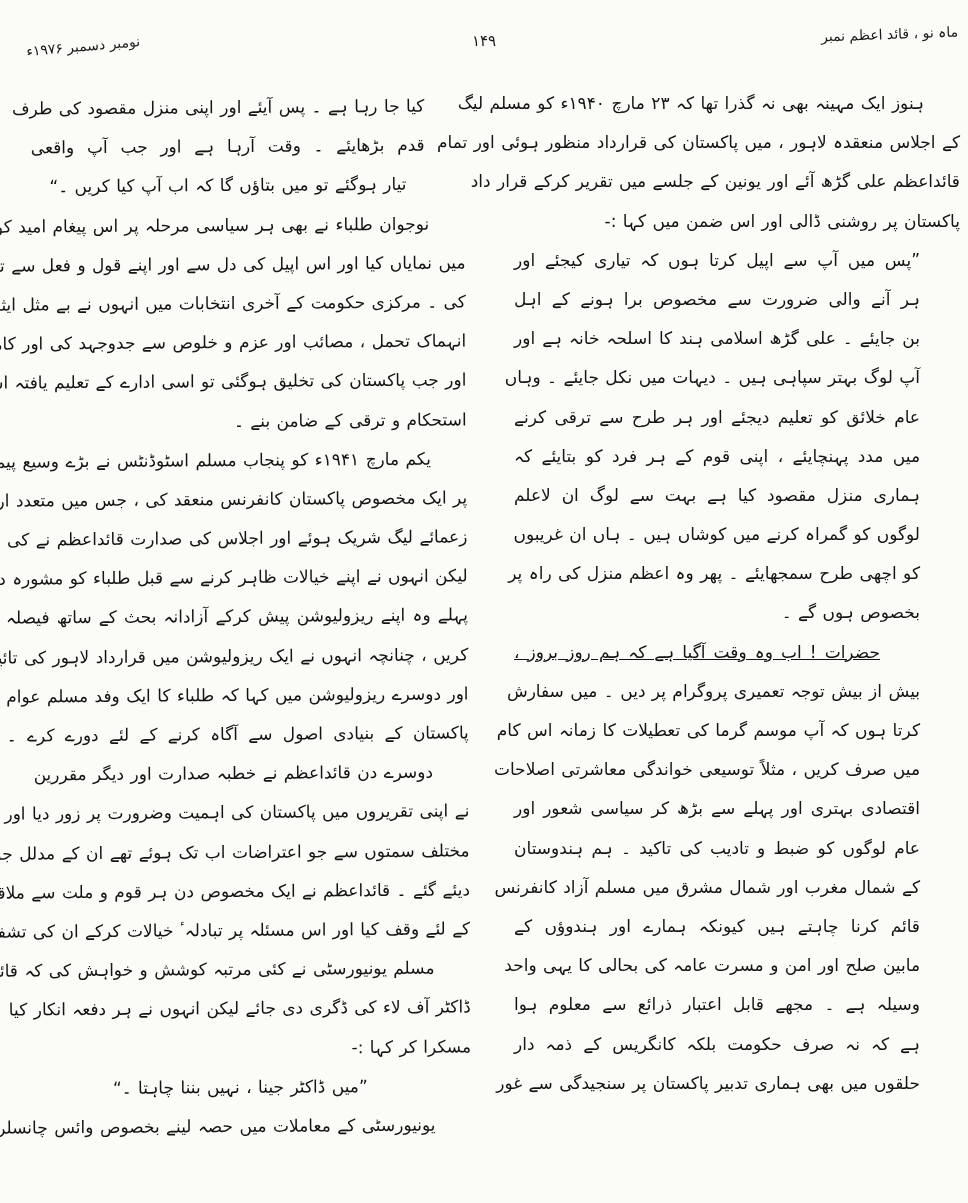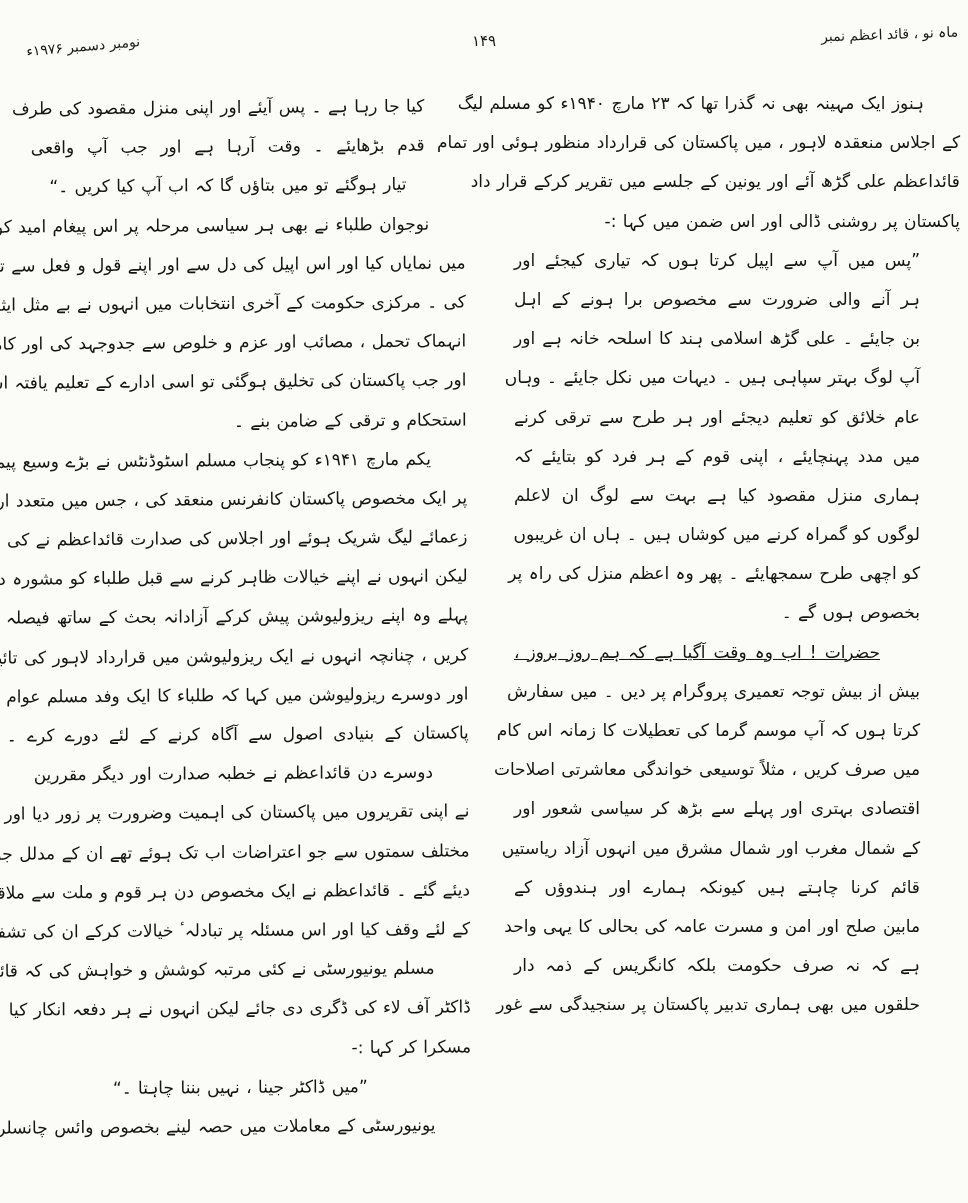--- a/index.html
+++ b/index.html
@@ -77,23 +77,25 @@
     <div class="line q">میں مدد پہنچایئے ، اپنی قوم کے ہر فرد کو بتایئے کہ</div>
     <div class="line q">ہماری منزل مقصود کیا ہے بہت سے لوگ ان لاعلم</div>
     <div class="line q">لوگوں کو گمراہ کرنے میں کوشاں ہیں ۔ ہاں ان غریبوں</div>
     <div class="line q">کو اچھی طرح سمجھایئے ۔ پھر وہ اعظم منزل کی راہ پر</div>
     <div class="line q short">بخصوص ہوں گے ۔</div>
     <div class="line qp1">حضرات ! اب وہ وقت آگیا ہے کہ ہم روز بروز ،</div>
     <div class="line q">بیش از بیش توجہ تعمیری پروگرام پر دیں ۔ میں سفارش</div>
     <div class="line q">کرتا ہوں کہ آپ موسم گرما کی تعطیلات کا زمانہ اس کام</div>
     <div class="line q">میں صرف کریں ، مثلاً توسیعی خواندگی معاشرتی اصلاحات</div>
     <div class="line q">اقتصادی بہتری اور پہلے سے بڑھ کر سیاسی شعور اور</div>
-    <div class="line q">کے شمال مغرب اور شمال مشرق میں انہوں آزاد ریاستیں</div>
+    <div class="line q">عام لوگوں کو ضبط و تادیب کی تاکید ۔ ہم ہندوستان</div>
+    <div class="line q">کے شمال مغرب اور شمال مشرق میں مسلم آزاد کانفرنس</div>
     <div class="line q">قائم کرنا چاہتے ہیں کیونکہ ہمارے اور ہندوؤں کے</div>
     <div class="line q">مابین صلح اور امن و مسرت عامہ کی بحالی کا یہی واحد</div>
+    <div class="line q">وسیلہ ہے ۔ مجھے قابل اعتبار ذرائع سے معلوم ہوا</div>
     <div class="line q">ہے کہ نہ صرف حکومت بلکہ کانگریس کے ذمہ دار</div>
     <div class="line q">حلقوں میں بھی ہماری تدبیر پاکستان پر سنجیدگی سے غور</div>
   </div>
 
   <div class="col col-left">
     <div class="line q">کیا جا رہا ہے ۔ پس آیئے اور اپنی منزل مقصود کی طرف</div>
     <div class="line q">قدم بڑھایئے ۔ وقت آرہا ہے اور جب آپ واقعی</div>
     <div class="line q centerline">تیار ہوگئے تو میں بتاؤں گا کہ اب آپ کیا کریں ۔“</div>
     <div class="line p1">نوجوان طلباء نے بھی ہر سیاسی مرحلہ پر اس پیغام امید کو عملی صورت</div>
     <div class="line">میں نمایاں کیا اور اس اپیل کی دل سے اور اپنے قول و فعل سے تائید</div>

